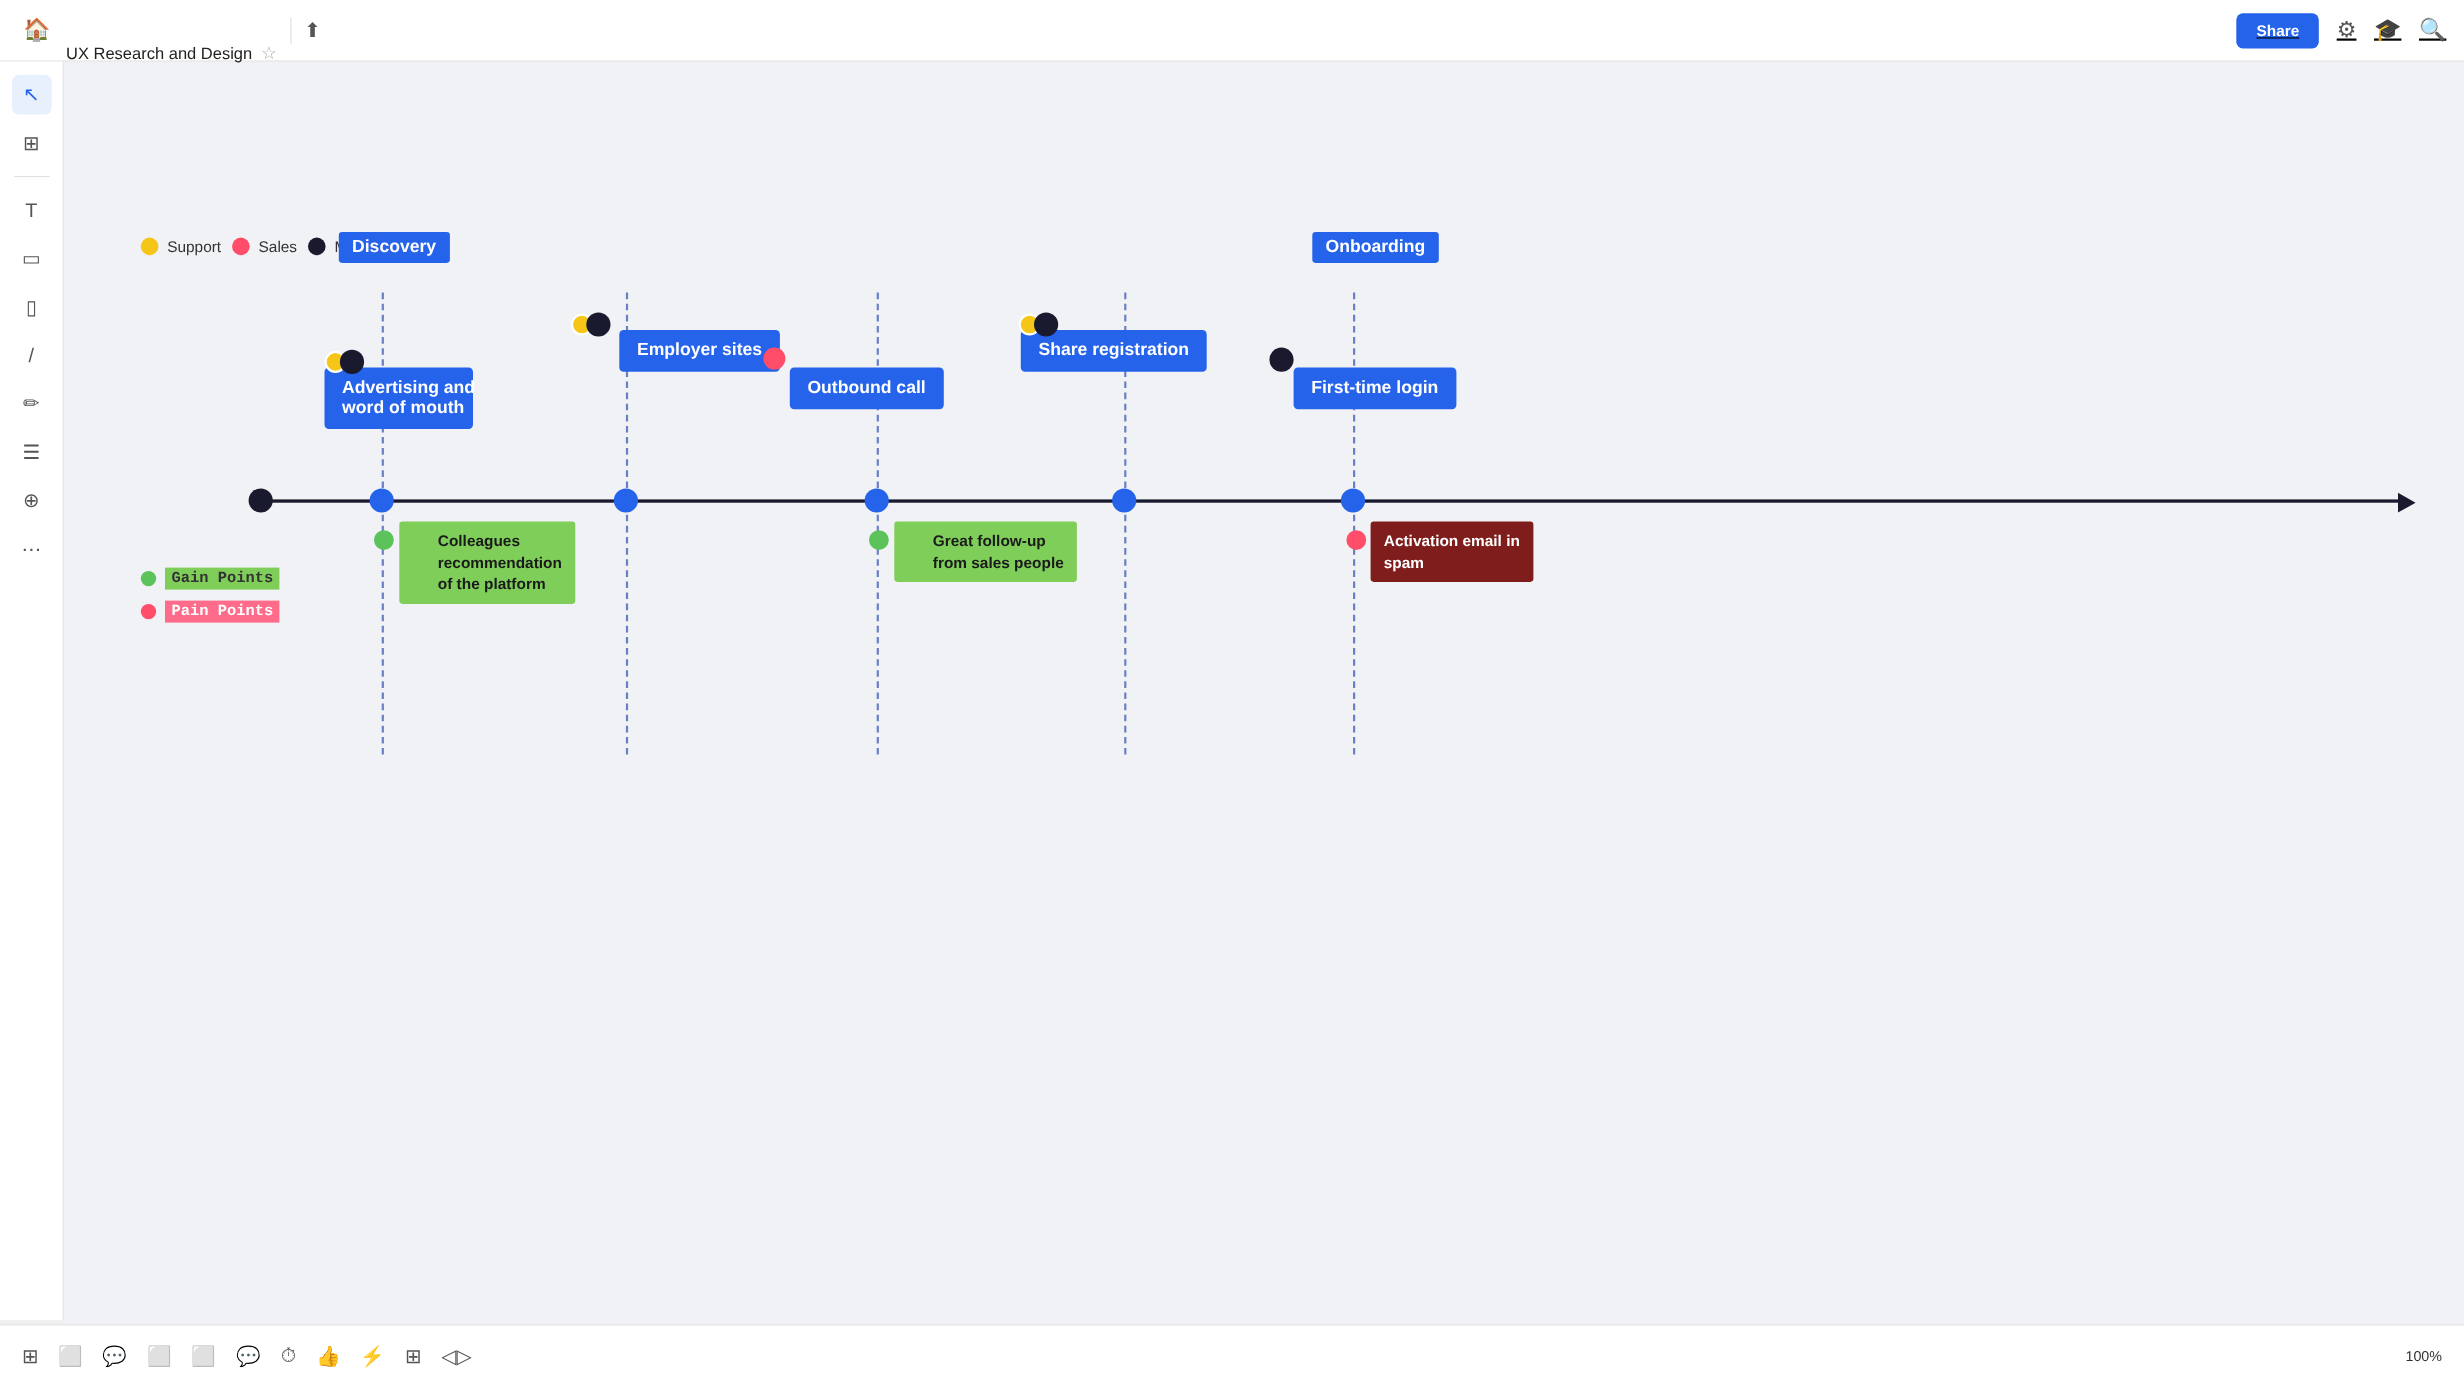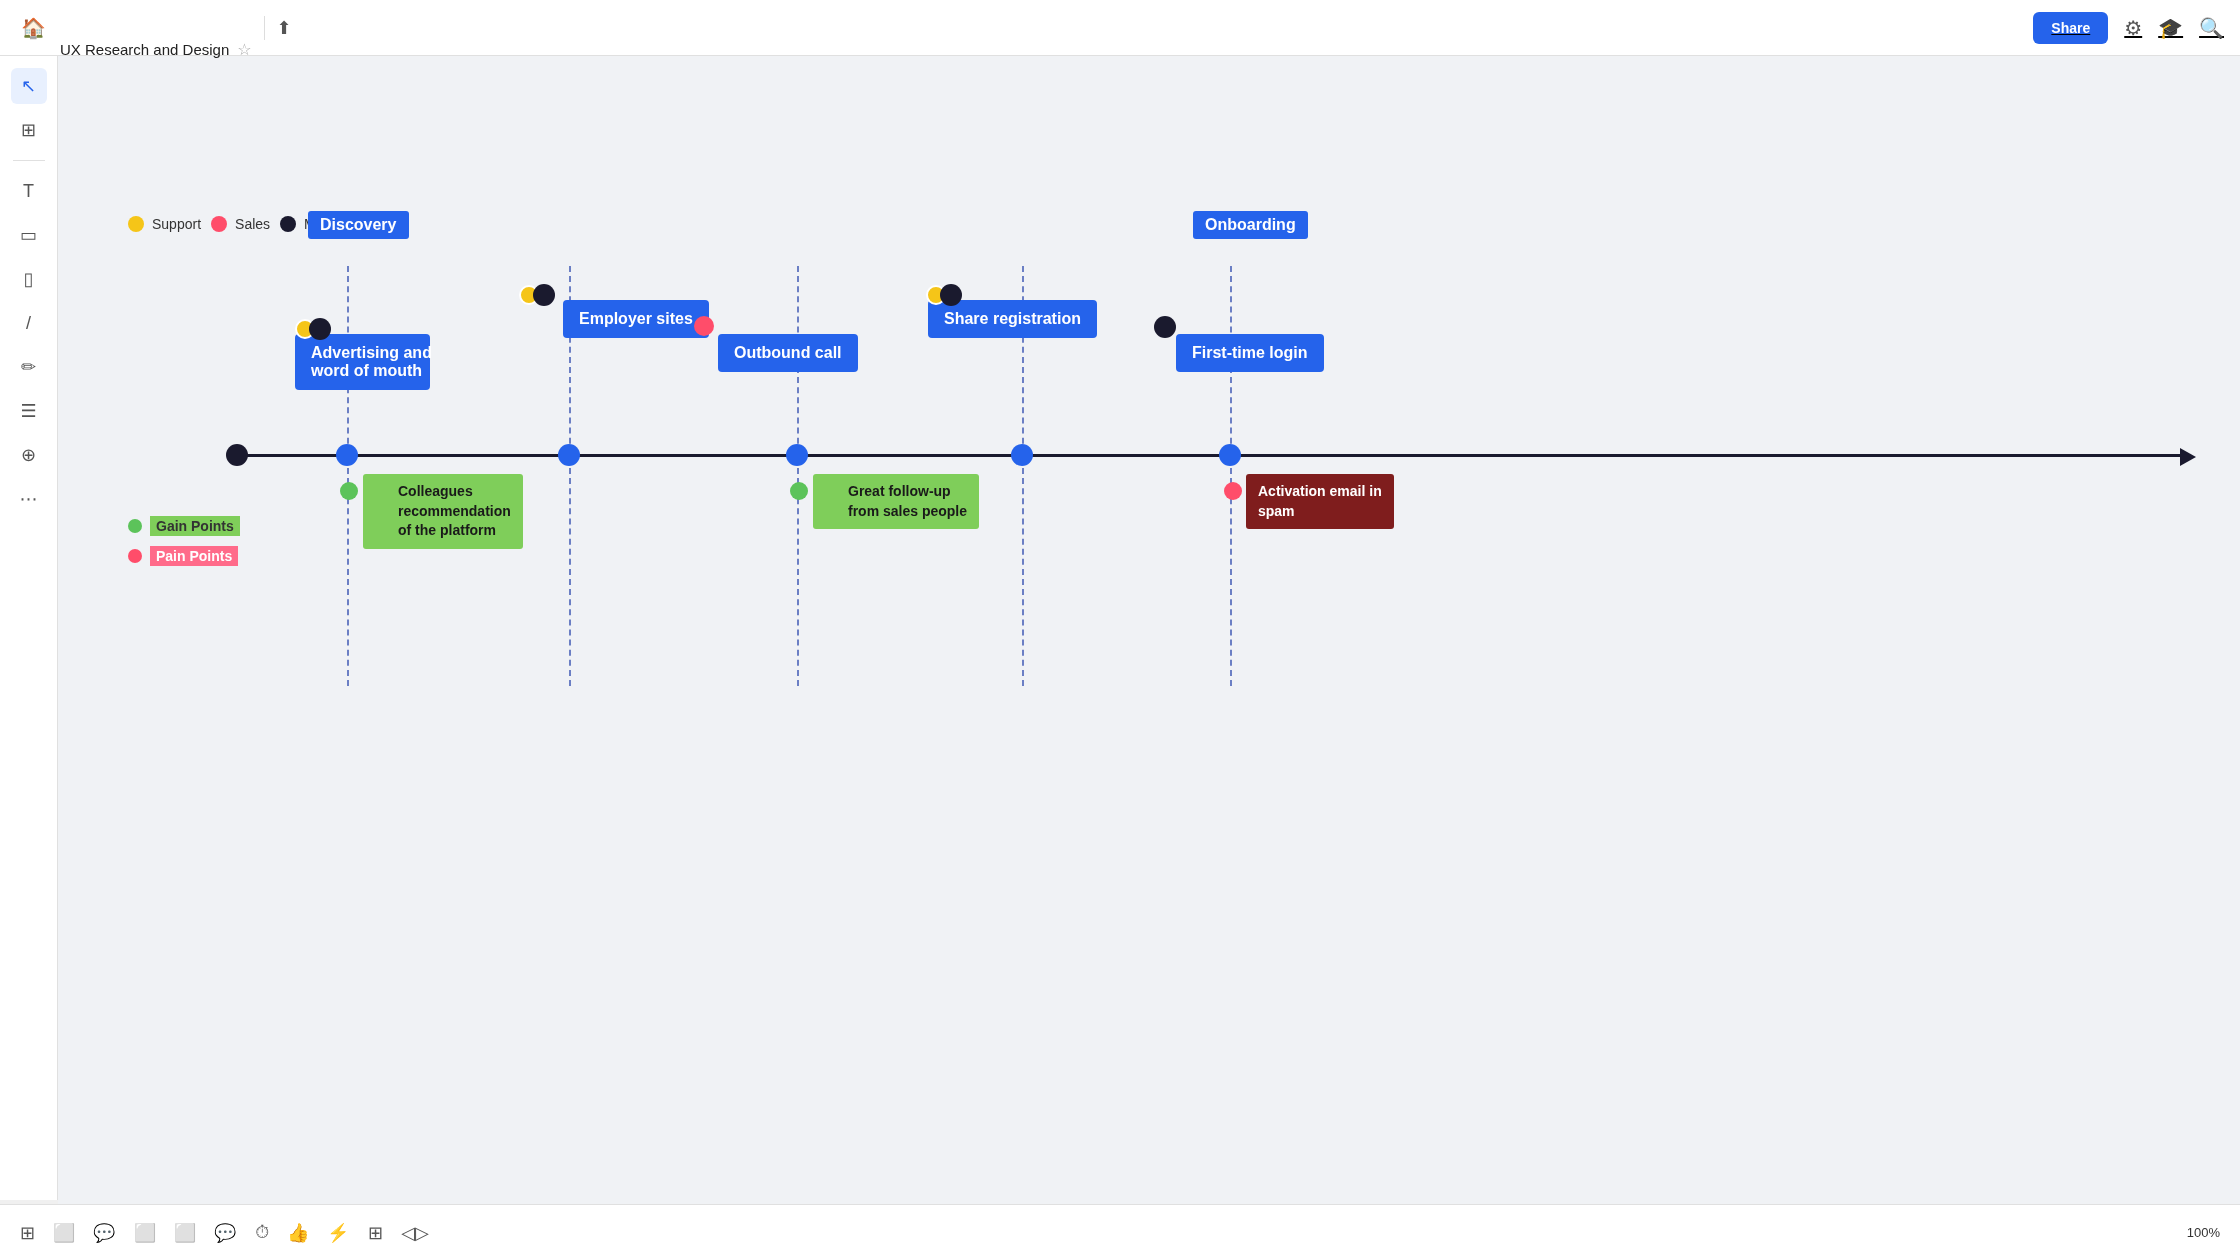--- a/index.html
+++ b/index.html
@@ -149,20 +149,21 @@
       top: 460px;
       left: 70px;
       display: flex;
       flex-direction: column;
       gap: 10px;
     }
     .points-legend-item {
       display: flex; align-items: center; gap: 8px;
       font-size: 14px;
       color: #333;
+      font-family: Liberation Mono, monospace;
     }
 
     
     .phase-discovery {
       position: absolute;
       top: 155px;
       left: 250px;
       background: #2563eb;
       color: #fff;
       padding: 5px 12px;

